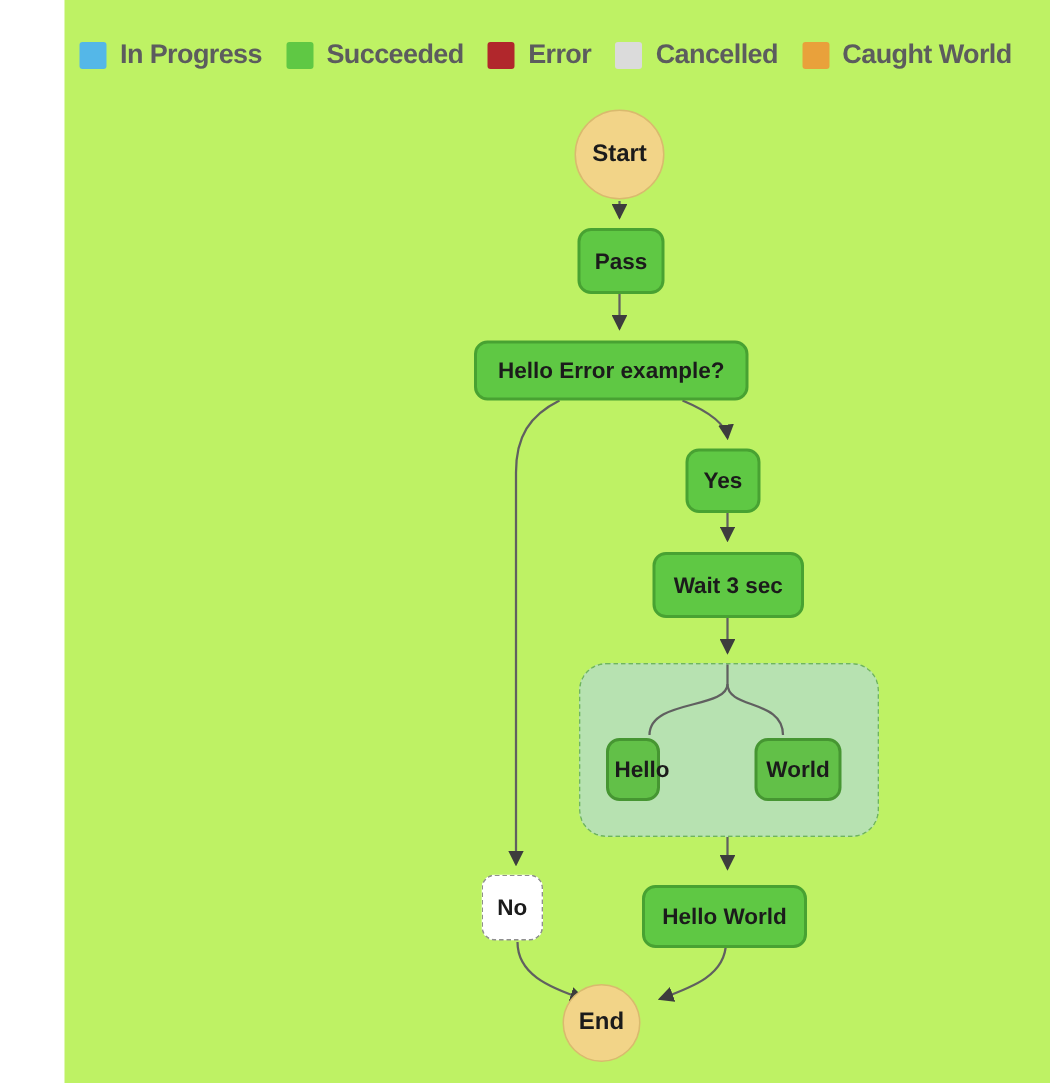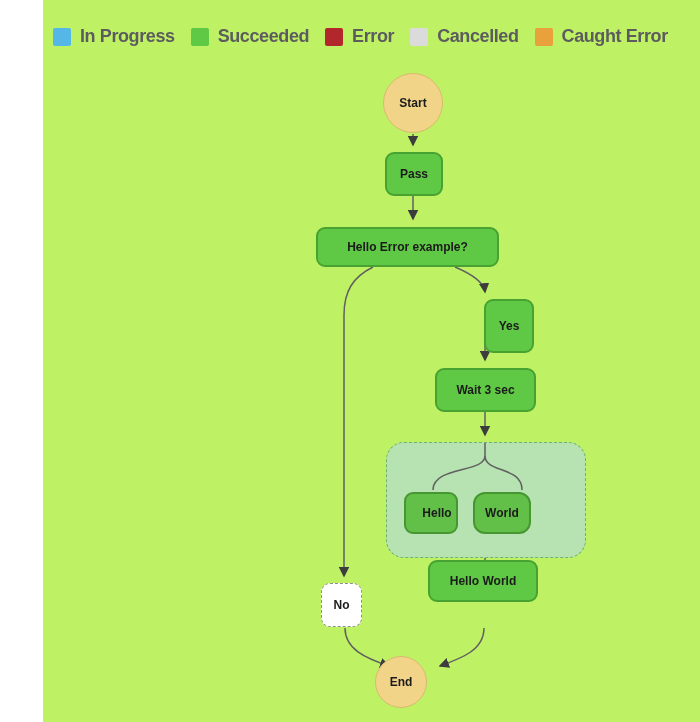--- a/index.html
+++ b/index.html
@@ -12,25 +12,25 @@
   .swatch { width:18px; height:18px; border-radius:2px; display:inline-block; }
   .legend-label { font-size:18px; font-weight:bold; color:var(--legend_text,#5c5c5e); letter-spacing:-0.4px; white-space:nowrap; }
 
   
   svg.edges { position:absolute; left:0; top:0; z-index:2; pointer-events:none; }
   .edge { fill:none; stroke:var(--edge,#606060); stroke-width:1.5; }
   .arrowhead { fill:#3d3d3d; }
 
   
   .node { position:absolute; display:flex; align-items:center; justify-content:center;
-          font-weight:bold; font-size:12px; color:var(--node_text,#1b1b1b);
+          font-weight:bold; font-size:15px; color:var(--node_text,#1b1b1b);
           box-sizing:border-box; z-index:3; white-space:nowrap; }
   .succeeded { background:var(--succeeded_fill,#5FC844); border:2px solid var(--succeeded_border,#48A232); border-radius:9px; }
   .inner     { background:var(--inner_fill,#62C048); border:2px solid var(--inner_border,#469632); border-radius:9px; }
-  .terminal  { background:var(--terminal_fill,#F2D488); border:1.8px solid var(--terminal_border,#D9BA6E); border-radius:50%; font-size:12px; }
+  .terminal  { background:var(--terminal_fill,#F2D488); border:1.8px solid var(--terminal_border,#D9BA6E); border-radius:50%; font-size:16px; }
   .skipped   { background:var(--skipped_fill,#ffffff); border:1.6px dashed var(--skipped_border,#8f8f8f); border-radius:9px; }
   .branch    { position:absolute; background:var(--branch_fill,#B7E2B1); border:1.6px dashed var(--branch_border,#6EB45F); border-radius:18px; z-index:1; box-sizing:border-box; }
 </style>
 </head>
 <body>
 
 <div class="stage">
 
   <div class="legend">
     <div class="legend-item">
@@ -44,21 +44,21 @@
     <div class="legend-item">
       <span class="swatch" style="background: rgb(177, 39, 44);"></span>
       <span class="legend-label">Error</span>
     </div>
     <div class="legend-item">
       <span class="swatch" style="background: rgb(219, 219, 219);"></span>
       <span class="legend-label">Cancelled</span>
     </div>
     <div class="legend-item">
       <span class="swatch" style="background: rgb(233, 161, 59);"></span>
-      <span class="legend-label">Caught Error</span>
+      <span class="legend-label">Caught World</span>
     </div>
   </div>
 
   <div class="branch" style="left:343px; top:442px; width:200px; height:116px;"></div>
 
   <svg class="edges" width="700" height="722" viewBox="0 0 700 722">
     <defs>
       <marker id="arrow" viewBox="0 0 10 10" refX="8.5" refY="5" markerWidth="7" markerHeight="7" orient="auto-start-reverse">
         <path class="arrowhead" d="M0,0 L10,5 L0,10 z"></path>
       </marker>
@@ -75,27 +75,27 @@
     <path class="edge" d="M302,628 C302,649 322,658 346,666" marker-end="url(#arrow)"></path>
     <path class="edge" d="M441,628 C441,650 419,658 397,666" marker-end="url(#arrow)"></path>
   </svg>
 
   <div class="node terminal" style="left:340px; top:73px; width:60px; height:60px;">Start</div>
 
   <div class="node succeeded" style="left:342px; top:152px; width:58px; height:44px;">Pass</div>
 
   <div class="node succeeded" style="left:273px; top:227px; width:183px; height:40px;">Hello Error example?</div>
 
-  <div class="node succeeded" style="left:441px; top:299px; width:50px; height:54px;">Yes</div>
+  <div class="node succeeded" style="left:414px; top:299px; width:50px; height:43px;">Yes</div>
 
   <div class="node succeeded" style="left:392px; top:368px; width:101px; height:44px;text-align:right;">Wait 3 sec</div>
 
-  <div class="node inner" style="left:361px; top:492px; width:54px; height:42px;padding-left:12px;">Hello</div>
+  <div class="node inner" style="left:361px; top:492px; width:36px; height:42px;padding-left:12px;">Hello</div>
 
-  <div class="node inner" style="left:430px; top:492px; width:58px; height:42px;border-radius:12px;">World</div>
+  <div class="node inner" style="left:460px; top:492px; width:58px; height:42px;">World</div>
 
-  <div class="node succeeded" style="left:385px; top:560px; width:110px; height:42px;">Hello World</div>
+  <div class="node succeeded" style="left:385px; top:590px; width:110px; height:42px;">Hello World</div>
 
   <div class="node skipped" style="left:278px; top:583px; width:41px; height:44px;">No</div>
 
   <div class="node terminal" style="left:332px; top:656px; width:52px; height:52px;">End</div>
 
 </div>
 
 </body></html>

